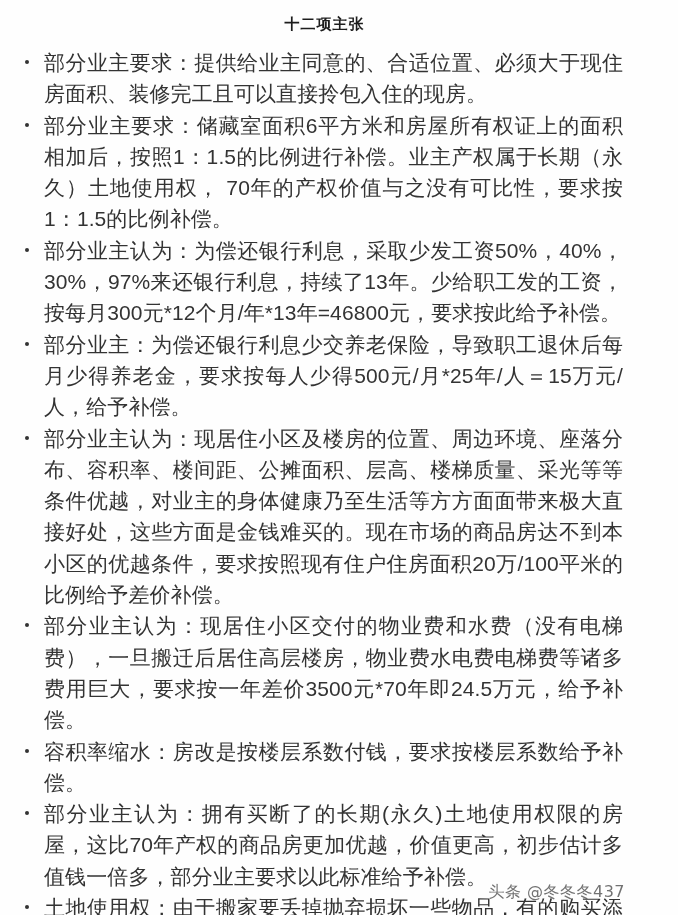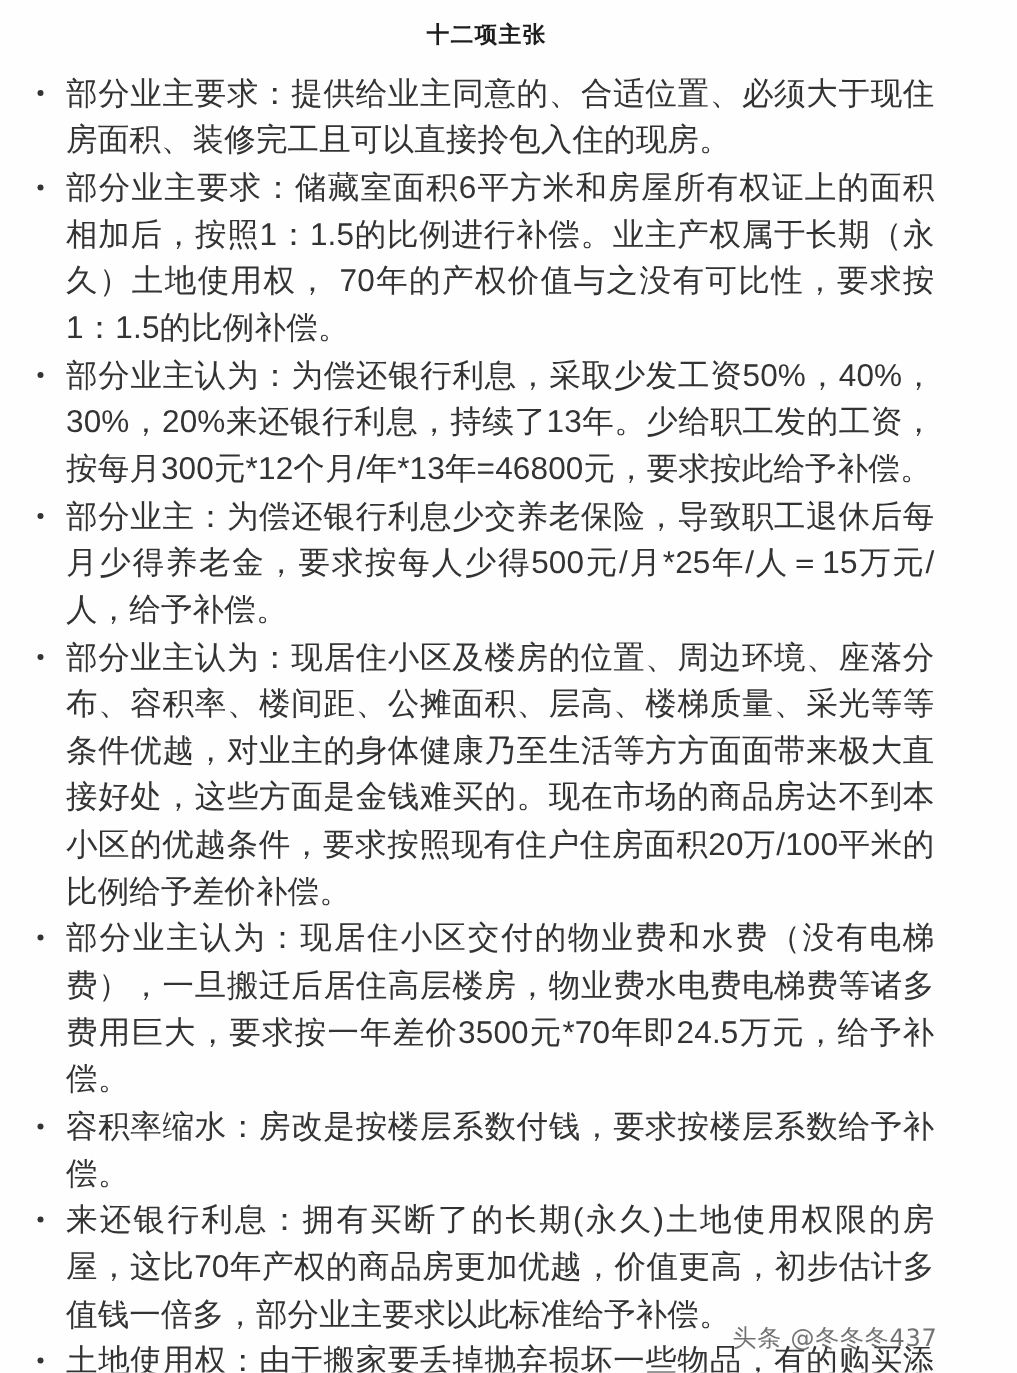--- a/index.html
+++ b/index.html
@@ -84,36 +84,36 @@
   <h1 class="doc-title">十二项主张</h1>
 
   <ul class="claims-list">
     <li class="claim-item">
       <span class="claim-text">部分业主要求：提供给业主同意的、合适位置、必须大于现住房面积、装修完工且可以直接拎包入住的现房。</span>
     </li>
     <li class="claim-item">
       <span class="claim-text">部分业主要求：储藏室面积6平方米和房屋所有权证上的面积相加后，按照1：1.5的比例进行补偿。业主产权属于长期（永久）土地使用权， 70年的产权价值与之没有可比性，要求按1：1.5的比例补偿。</span>
     </li>
     <li class="claim-item">
-      <span class="claim-text">部分业主认为：为偿还银行利息，采取少发工资50%，40%，30%，20%来还银行利息，持续了13年。少给职工发的工资，按每月300元*12个月/年*13年=46800元，要求按此给予补偿。</span>
+      <span class="claim-text">部分业主认为：为偿还银行利息，采取少发工资50%，40%，30%，97%来还银行利息，持续了13年。少给职工发的工资，按每月300元*12个月/年*13年=46800元，要求按此给予补偿。</span>
     </li>
     <li class="claim-item">
       <span class="claim-text">部分业主：为偿还银行利息少交养老保险，导致职工退休后每月少得养老金，要求按每人少得500元/月*25年/人＝15万元/人，给予补偿。</span>
     </li>
     <li class="claim-item">
       <span class="claim-text">部分业主认为：现居住小区及楼房的位置、周边环境、座落分布、容积率、楼间距、公摊面积、层高、楼梯质量、采光等等条件优越，对业主的身体健康乃至生活等方方面面带来极大直接好处，这些方面是金钱难买的。现在市场的商品房达不到本小区的优越条件，要求按照现有住户住房面积20万/100平米的比例给予差价补偿。</span>
     </li>
     <li class="claim-item">
       <span class="claim-text">部分业主认为：现居住小区交付的物业费和水费（没有电梯费），一旦搬迁后居住高层楼房，物业费水电费电梯费等诸多费用巨大，要求按一年差价3500元*70年即24.5万元，给予补偿。</span>
     </li>
     <li class="claim-item">
       <span class="claim-text">容积率缩水：房改是按楼层系数付钱，要求按楼层系数给予补偿。</span>
     </li>
     <li class="claim-item">
-      <span class="claim-text">来还银行利息：拥有买断了的长期(永久)土地使用权限的房屋，这比70年产权的商品房更加优越，价值更高，初步估计多值钱一倍多，部分业主要求以此标准给予补偿。</span>
+      <span class="claim-text">部分业主认为：拥有买断了的长期(永久)土地使用权限的房屋，这比70年产权的商品房更加优越，价值更高，初步估计多值钱一倍多，部分业主要求以此标准给予补偿。</span>
     </li>
     <li class="claim-item">
       <span class="claim-text">土地使用权：由于搬家要丢掉抛弃损坏一些物品，有的购买添置，里外造成经济损失2万元以上，要求给予补偿。</span>
     </li>
   </ul>
 
   <div class="watermark">头条 @冬冬冬437</div>
 
 </div>
 

